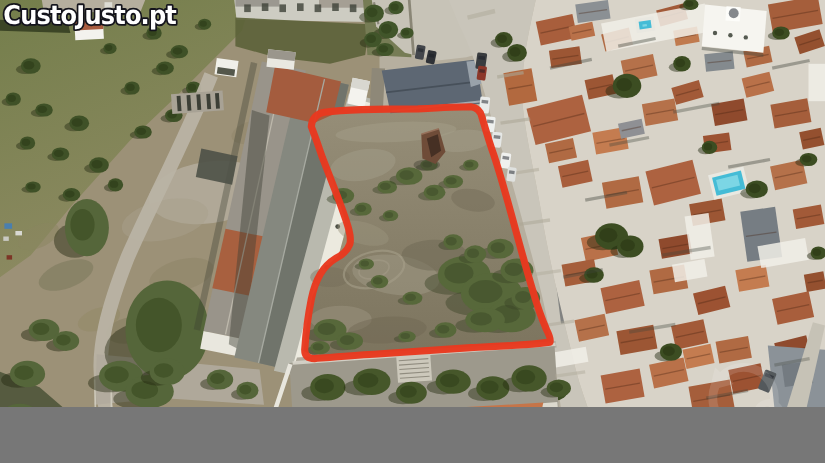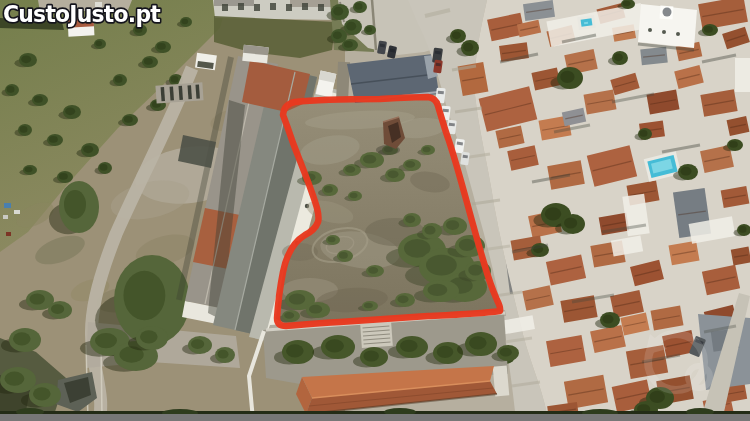--- a/index.html
+++ b/index.html
@@ -1,16 +1,16 @@
 <!DOCTYPE html>
 <html><head>
 <meta charset="utf-8">
 <style>
   html,body{margin:0;padding:0;background:#777;}
-  .stage{position:relative;width:750px;height:414px;overflow:hidden;background:#a9a294;font-family:"DejaVu Sans",sans-serif;}
+  .stage{position:relative;width:750px;height:370px;overflow:hidden;background:#a9a294;font-family:"DejaVu Sans",sans-serif;}
   .stage svg{position:absolute;left:0;top:0;display:block;}
   .wm{font-family:"DejaVu Sans",sans-serif;font-weight:bold;font-size:23.5px;letter-spacing:-0.8px;
       fill:#ffffff;stroke:#14141c;stroke-width:3.4px;paint-order:stroke;stroke-linejoin:round;}
 </style>
 </head>
 <body>
 
 <div class="stage">
 <svg width="750" height="421" viewBox="0 0 750 421">
   <defs>

